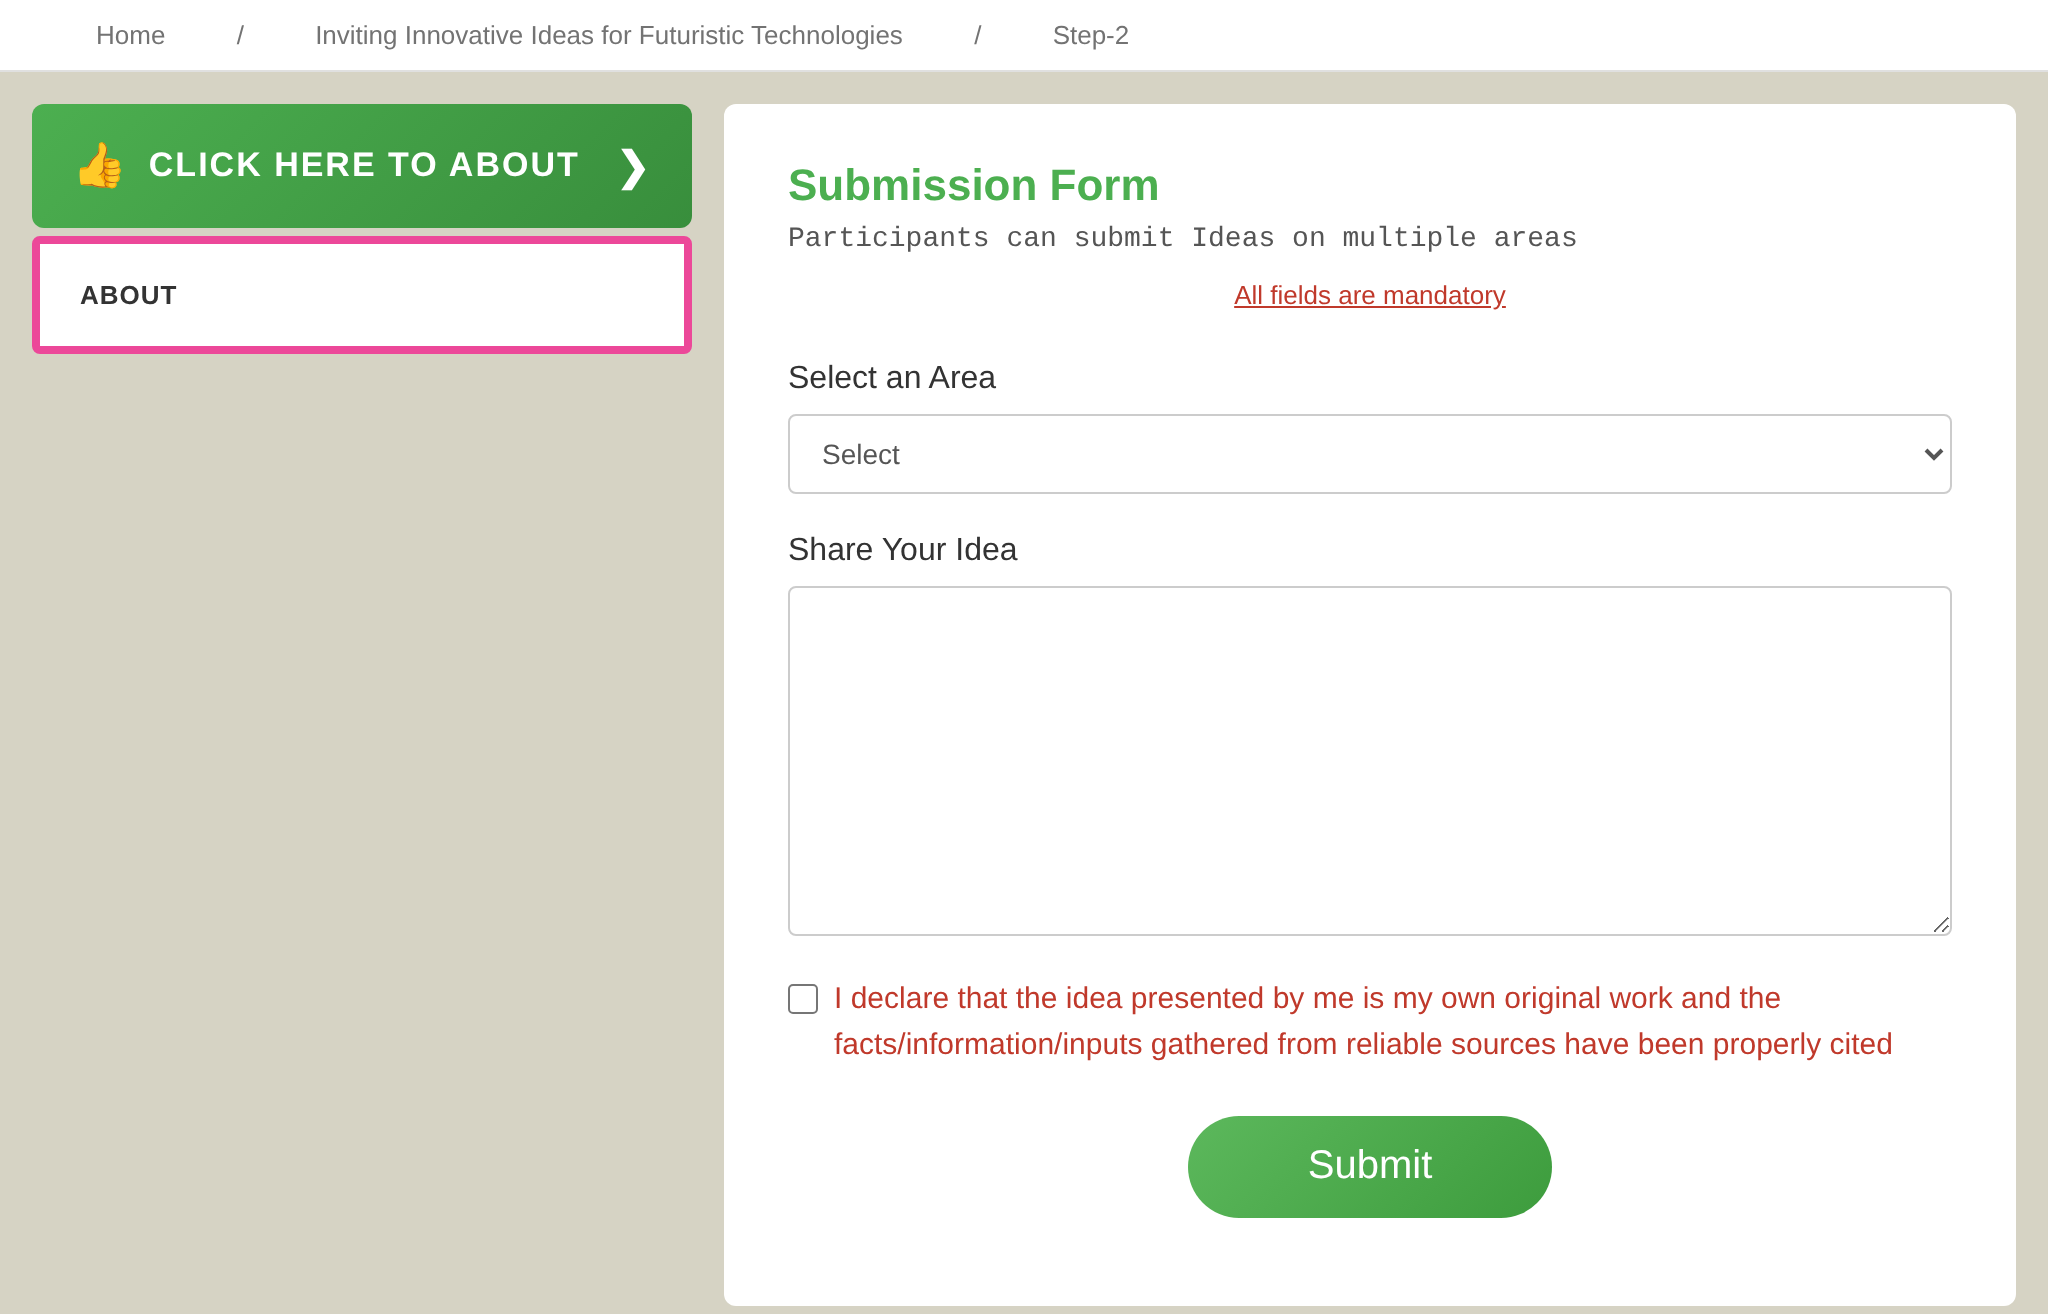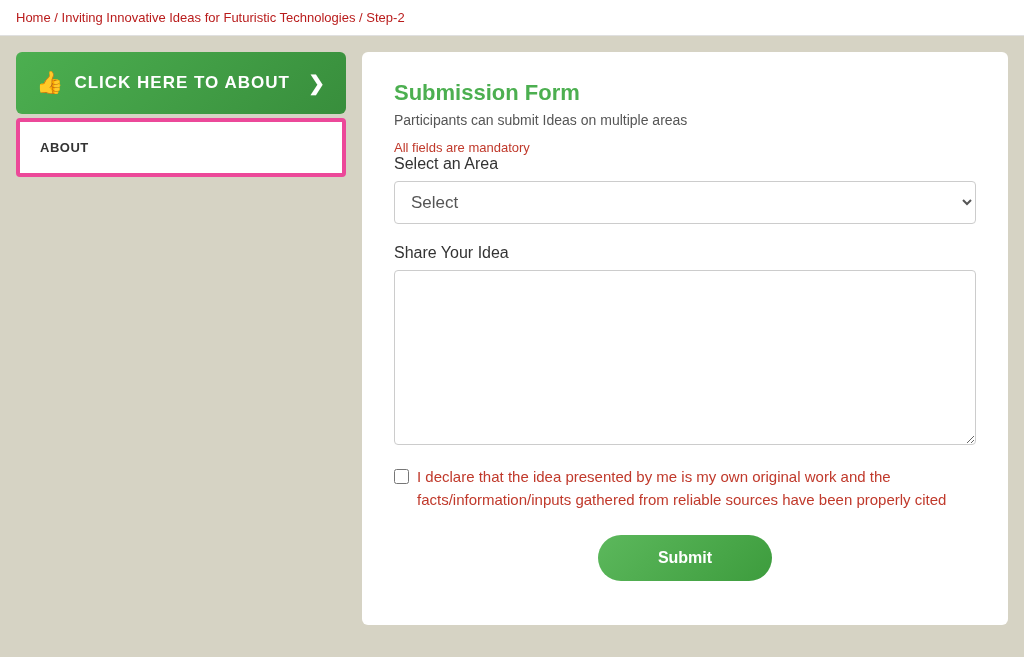--- a/index.html
+++ b/index.html
@@ -10,21 +10,22 @@
       font-size: 14px;
     }
     .breadcrumb {
       background: #fff;
       padding: 10px 16px;
       font-size: 13px;
       color: #333;
       border-bottom: 1px solid #e0e0e0;
     }
     .breadcrumb span {
-      color: #b91c1c;
+      color: #737373;
+      margin-left: 32px;
     }
     .main-layout {
       display: flex;
       padding: 16px;
       gap: 16px;
       align-items: flex-start;
     }
     .sidebar {
       width: 330px;
       flex-shrink: 0;
@@ -85,39 +86,41 @@
     .form-title {
       font-size: 22px;
       font-weight: bold;
       color: #4caf50;
       margin-bottom: 6px;
     }
     .form-subtitle {
       color: #555;
       font-size: 14px;
       margin-bottom: 12px;
+      font-family: Liberation Mono, monospace;
     }
     .mandatory-note {
-      text-align: left;
+      text-align: center;
       color: #c0392b;
       font-size: 13px;
-      margin-bottom: 0;
+      margin-bottom: 26px;
+      text-decoration: underline;
     }
     .form-label {
       display: block;
       font-size: 16px;
       color: #333;
       margin-bottom: 8px;
     }
     .form-select {
       width: 100%;
       padding: 10px 12px;
       border: 1px solid #ccc;
       border-radius: 4px;
-      font-size: 17px;
+      font-size: 14px;
       color: #555;
       background: #fff;
       appearance: auto;
       margin-bottom: 20px;
       cursor: pointer;
     }
     .form-textarea {
       width: 100%;
       height: 175px;
       border: 1px solid #ccc;
@@ -147,23 +150,23 @@
       line-height: 1.5;
     }
     .submit-form-btn {
       display: block;
       margin: 0 auto;
       background: linear-gradient(135deg, #5cb85c, #3d9c3d);
       color: #fff;
       border: none;
       border-radius: 30px;
       padding: 14px 60px;
-      font-size: 16px;
-      cursor: pointer;
-      font-weight: 700;
+      font-size: 20px;
+      cursor: pointer;
+      font-weight: 400;
     }
   </style>
 </head>
 <body>
 
 <div class="breadcrumb">
   <span>Home</span>
   <span>/</span>
   <span>Inviting Innovative Ideas for Futuristic Technologies</span>
   <span>/</span>

